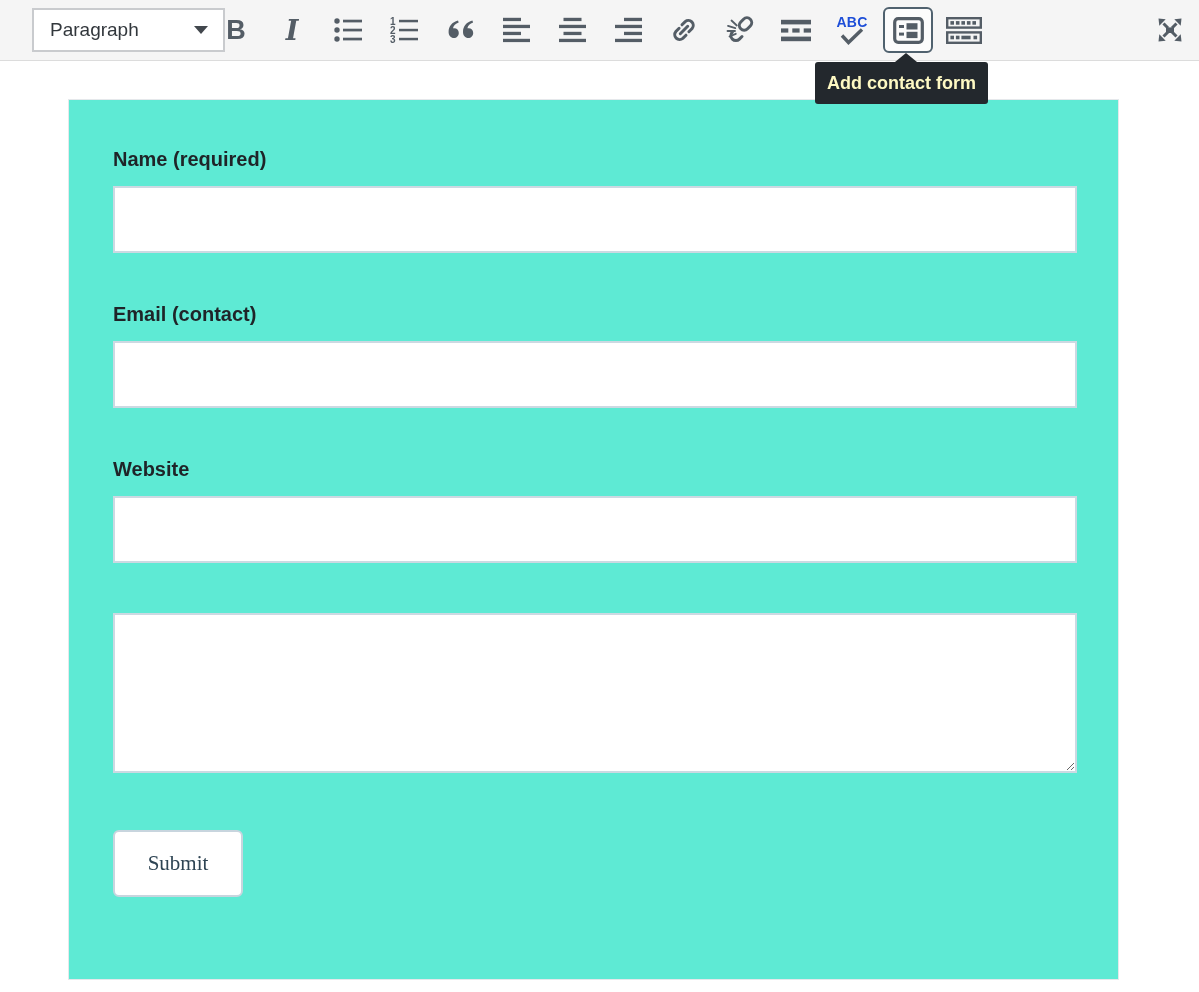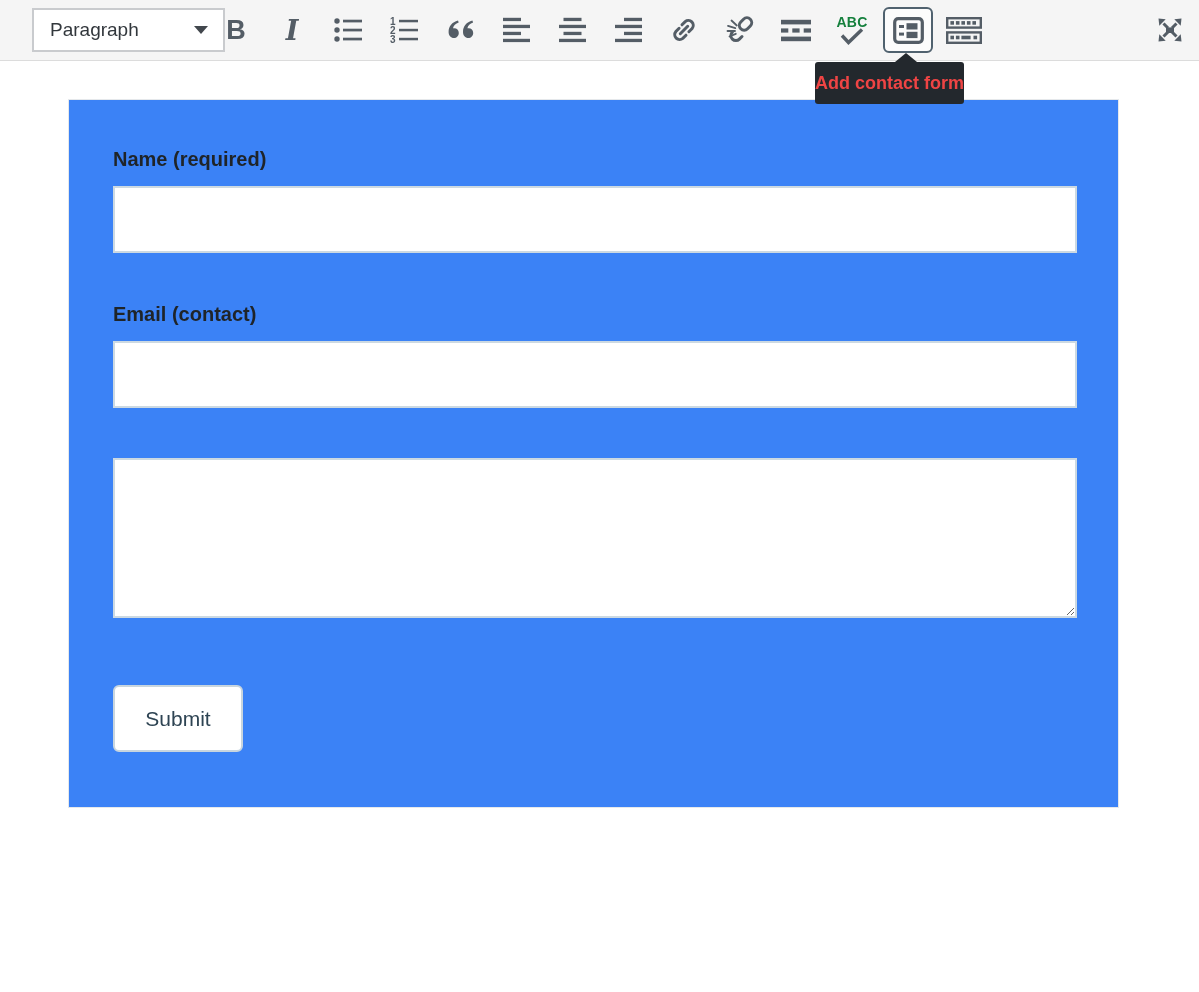--- a/index.html
+++ b/index.html
@@ -57,48 +57,48 @@
     background:transparent; border:none; cursor:pointer;
   }
   .glyph-b {
     font-size:27px; font-weight:bold; color:#545d66;
     font-family:"Liberation Sans", sans-serif;
   }
   .glyph-i {
     font-size:27px; font-weight:bold; font-style:italic; color:#545d66;
     font-family:"DejaVu Serif", serif;
   }
-  .spell { display:flex; flex-direction:column; align-items:center; color:#15803d; }
+  .spell { display:flex; flex-direction:column; align-items:center; color:#1d4ed8; }
   .spell .abc { font-size:14px; font-weight:bold; line-height:14px; letter-spacing:.3px; }
   .spell svg { margin-top:-1px; }
 
   
   .tooltip {
     position:absolute; left:815px; top:62px;
     height:42px; line-height:42px;
-    padding:0 0;
-    background:#23282d; color:#ef4444;
+    padding:0 12px;
+    background:#23282d; color:#fef9c3;
     font-size:18px; font-weight:600;
     border-radius:3px;
     z-index:10;
     white-space:nowrap;
   }
   .tooltip::before {
     content:"";
     position:absolute; top:-9px; left:80px;
     border-left:11px solid transparent;
     border-right:11px solid transparent;
     border-bottom:9px solid #23282d;
   }
 
   
   .form-wrap {
     position:absolute; left:68px; top:99px;
-    width:1051px; height:709px;
-    background:#3b82f6;
+    width:1051px; height:881px;
+    background:#5eead4;
     border:1px solid #e5e8eb;
     padding:48px 41px 0 44px;
   }
   .field { margin-bottom:50px; }
   .field-label {
     display:block;
     font-size:20px; font-weight:600; color:#1f2428;
     line-height:23px;
     margin-bottom:15px;
   }
@@ -109,26 +109,26 @@
     font-size:22px; color:#2e4453;
     padding:0 12px;
     outline:none;
     font-family:"Liberation Sans", sans-serif;
   }
   .textarea-input {
     height:160px; resize:both;
     padding:10px 12px;
   }
   .submit-btn {
-    margin-top:17px;
+    margin-top:7px;
     width:130px; height:67px;
     background:#ffffff;
     border:2px solid #c8d5de; border-radius:6px;
     font-size:21px; color:#2e4453;
-    font-family:Liberation Sans, sans-serif;
+    font-family:Liberation Serif, serif;
     cursor:pointer;
   }
 </style>
 </head>
 <body>
 
 <div class="toolbar">
 
   <div class="format-select">
     <span class="fs-label">Paragraph</span>
@@ -304,20 +304,24 @@
   <div class="field">
     <label class="field-label">Name (required)</label>
     <input type="text" class="text-input" value="" style="">
   </div>
 
   <div class="field">
     <label class="field-label">Email (contact)</label>
     <input type="text" class="text-input" value="" style="">
   </div>
 
+  <div class="field">
+    <label class="field-label">Website</label>
+    <input type="text" class="text-input" value="" style="">
+  </div>
 
   <div class="field">
     <textarea class="text-input textarea-input" style=""></textarea>
   </div>
 
   <button class="submit-btn">Submit</button>
 
 </div>
 
 </body></html>

